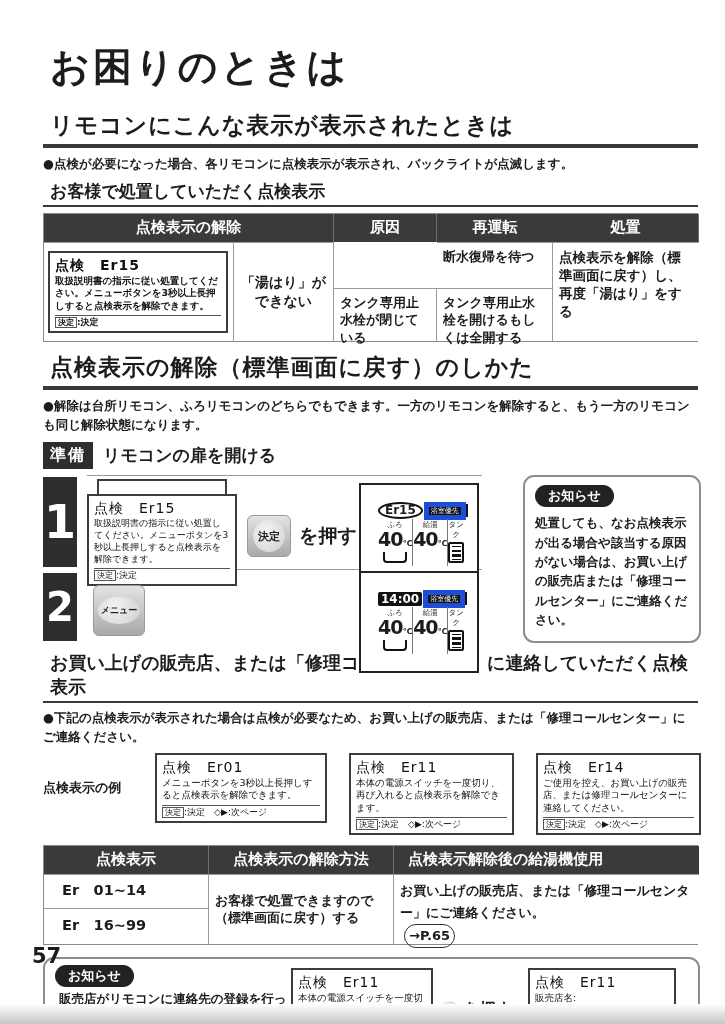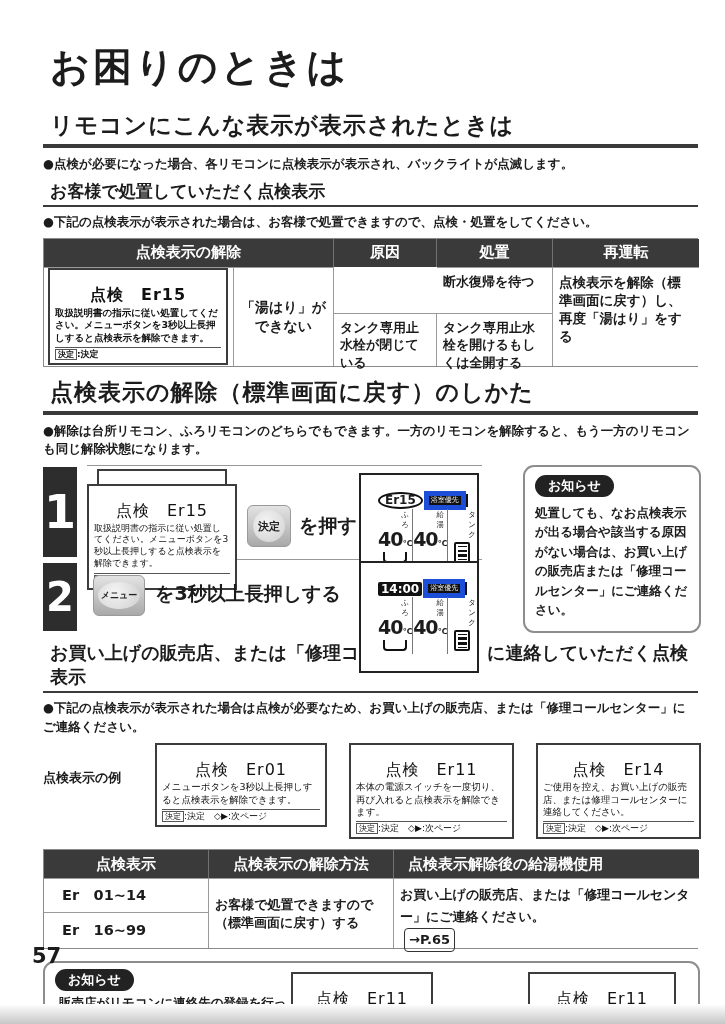--- a/index.html
+++ b/index.html
@@ -13,21 +13,21 @@
   .page-title { font-size:39px; font-weight:bold; letter-spacing:3px; margin:6px 0 16px 7px; }
 
   .sec-heading { font-size:23px; font-weight:bold; letter-spacing:1px; margin:0 0 3px 7px; }
   .rule-thick { height:4px; background:#3a3a3a; width:655px; margin-bottom:7px; }
   .rule-thin  { height:2px; background:#3a3a3a; width:655px; margin:2px 0 6px; }
   .bullet { font-size:12.5px; font-weight:600; line-height:1.5; width:655px; margin:2px 0 6px; }
   .sub-heading { font-size:17px; font-weight:bold; margin:6px 0 0 7px; }
 
   
   .lcd { background:#fff; border:2px solid #3c3c3c; padding:3px 5px 2px; font-size:9.5px; line-height:1.3; color:#111; }
-  .lcd-title { text-align:center; font-size:16px; letter-spacing:1px; margin-bottom:1px;margin-top:12px; }
+  .lcd-title { text-align:left; font-size:14px; letter-spacing:1px; margin-bottom:1px; }
   .lcd-body { text-align:left; }
   .lcd-footer { border-top:1px solid #555; margin-top:3px; padding-top:1px; font-size:9px; white-space:nowrap; }
   .kbd { border:1px solid #555; padding:0 2px; font-size:8px; }
 
   
   .t1 { display:grid; grid-template-columns:190px 100px 103px 116px 146px; grid-template-rows:28px 46px 53px;
         width:655px; border:1px solid #8a8a8a; margin:2px 0 10px; background:#fff; }
   .th { background:#3a3a3a; color:#fff; font-weight:bold; font-size:15px; display:flex; align-items:center; justify-content:center; border-right:1px solid #707070; }
   .th.span2 { grid-column:1/3; }
   .noR { border-right:none !important; }
@@ -59,21 +59,21 @@
   
   .rdisp { position:absolute; width:120px; background:#fff; border:2px solid #222; padding:17px; }
   .rd-top { display:flex; align-items:center; height:17px; }
   .rd-status-oval { font-size:12px; font-weight:bold; border:2.5px solid #111; border-radius:50%; padding:0 5px; line-height:1.1; }
   .rd-time { background:#111; color:#fff; font-size:12px; font-weight:bold; padding:0 3px; border-radius:2px; }
   .rd-topbar { flex:1; background:#111; height:13px; margin-left:1px; display:flex; align-items:center; justify-content:flex-end; padding-right:2px; }
   .rd-badge { color:#fff; font-size:7px; border:5px solid #1d4ed8; padding:0 2px; line-height:1.2; white-space:nowrap; }
   .rd-body { display:flex; }
   .rd-col { flex:1; text-align:center; padding:1px 0 3px; border-right:1px solid #777; }
   .rd-col:last-child { border-right:none; }
-  .rd-label { font-size:7.5px; display:block;margin-left:20px; }
+  .rd-label { font-size:7.5px; display:block; }
   .rd-temp { font-size:19px; font-weight:bold; line-height:1; letter-spacing:-1px; }
   .rd-unit { font-size:8px; font-weight:bold; }
   .tub-icon { width:24px; height:11px; border:2px solid #111; border-top:none; border-radius:0 0 4px 4px; margin:2px auto 0; }
   .tank-icon { width:16px; height:21px; border:2px solid #111; border-radius:2px; margin:2px auto 0;
                background:repeating-linear-gradient(#111 0 2.5px, transparent 2.5px 5px); background-clip:content-box; padding:1.5px; }
 
   
   .notice-box { border:2px solid #8d8d8d; border-radius:11px; background:#fff; }
   .notice-pill { background:#222; color:#fff; font-size:13px; font-weight:bold; border-radius:11px; padding:2px 13px; display:inline-block;text-align:center; }
   .side-notice { position:absolute; left:480px; top:0; width:178px; height:168px; padding:8px 10px; }
@@ -84,21 +84,21 @@
   .examples-label { font-size:13px; font-weight:bold; width:112px; margin-top:26px; flex:none; }
   .ex-lcd { width:172px; min-height:70px; margin-right:22px; display:flex; flex-direction:column; }
   .ex-lcd .lcd-body { flex:1; }
 
   
   .t2 { display:grid; grid-template-columns:165px 185px 305px; grid-template-rows:28px 34px 36px;
         width:655px; border:1px solid #8a8a8a; margin:2px 0 12px; background:#fff; }
   .code-cell { display:flex; align-items:center; font-size:14.5px; padding-left:18px; }
   .method-cell { grid-column:2; grid-row:2/4; font-size:13px; display:flex; align-items:center; }
   .usage-cell { grid-column:3; grid-row:2/4; font-size:13px; display:flex; align-items:center; flex-wrap:wrap; line-height:1.7; }
-  .page-link { border:1px solid #333; border-radius:4px; padding:0 4px; font-weight:bold; white-space:nowrap; margin-left:4px; }
+  .page-link { border:1px solid #333; border-radius:12px; padding:0 4px; font-weight:bold; white-space:nowrap; margin-left:4px; }
 
   
   .bottom-notice { position:relative; width:657px; height:100px; padding:6px 10px; }
   .bn-text { position:absolute; left:14px; top:30px; width:238px; font-size:12.5px; font-weight:600; line-height:1.6; }
   .play-icon { display:inline-flex; width:17px; height:17px; border-radius:50%;
                background:radial-gradient(circle at 40% 35%, #f2f2f2, #cbcbcb);
                align-items:center; justify-content:center; font-size:11px; color:#111; vertical-align:-4px; }
   .bn-lcd-left { position:absolute; left:246px; top:9px; width:142px; min-height:80px; }
   .bn-press { position:absolute; left:396px; top:40px; font-size:16px; font-weight:bold; display:flex; align-items:center; gap:5px; }
   .bn-lcd-right { position:absolute; left:483px; top:9px; width:148px; min-height:80px; }
@@ -113,46 +113,49 @@
 
 <div class="content">
 
   <h1 class="page-title">お困りのときは</h1>
 
   <div class="sec-heading">リモコンにこんな表示が表示されたときは</div>
   <div class="rule-thick"></div>
   <div class="bullet">●点検が必要になった場合、各リモコンに点検表示が表示され、バックライトが点滅します。</div>
   <div class="sub-heading">お客様で処置していただく点検表示</div>
   <div class="rule-thin"></div>
-  <div class="bullet">●下記の点検表示が表示された場合は、お客様で処置できますので、点検・処置をしてください。</div>
 
   <div class="t1">
     <div class="th span2">点検表示の解除</div>
     <div class="th">原因</div>
+    <div class="th noR">再運転</div>
     <div class="th">処置</div>
-    <div class="th noR">再運転</div>
 
     <div class="cell lcd-cell">
       <div class="lcd" style="width:180px;">
         <div class="lcd-title">点検　Er15</div>
         <div class="lcd-body">取扱説明書の指示に従い処置してください。メニューボタンを3秒以上長押しすると点検表示を解除できます。</div>
         <div class="lcd-footer"><span class="kbd">決定</span><span>:決定</span></div>
       </div>
     </div>
     <div class="cell phen">「湯はり」ができない</div>
     <div class="cell pos-c4r2">断水復帰を待つ</div>
     <div class="cell restart noR">点検表示を解除（標準画面に戻す）し、再度「湯はり」をする</div>
     <div class="cell pos-c3r3">タンク専用止水栓が閉じている</div>
     <div class="cell pos-c4r3">タンク専用止水栓を開けるもしくは全開する</div>
   </div>
 
   <div class="sec-heading">点検表示の解除（標準画面に戻す）のしかた</div>
   <div class="rule-thick"></div>
   <div class="bullet">●解除は台所リモコン、ふろリモコンのどちらでもできます。一方のリモコンを解除すると、もう一方のリモコンも同じ解除状態になります。</div>
 
+  <div class="prep-row">
+    <span class="prep-badge">準備</span>
+    <span class="prep-text">リモコンの扉を開ける</span>
+  </div>
 
   <div class="steps-area">
     <div class="hline" style="left:44px; top:0; width:395px;"></div>
     <div class="hline" style="left:44px; top:94px; width:395px;"></div>
 
     <div class="step-num" style="left:0; top:2px; height:90px;">1</div>
     <div class="lcd-stack">
       <div class="lcd-back"></div>
       <div class="lcd lcd-front" style="font-size:9px;">
         <div class="lcd-title">点検　Er15</div>
@@ -183,24 +186,23 @@
           <span class="rd-temp">40</span><span class="rd-unit">℃</span>
         </div>
         <div class="rd-col">
           <span class="rd-label">タンク</span>
           <div class="tank-icon"></div>
         </div>
       </div>
     </div>
 
     <div class="step-num" style="left:0; top:98px; height:68px; font-size:40px;">2</div>
-    <div class="rbtn" style="left:50px; top:110px; width:52px; height:41px;">
+    <div class="rbtn" style="left:50px; top:110px; width:52px; height:51px;">
       <div class="rbtn-inner" style="width:42px; height:27px; border-radius:50%; font-size:9px;">メニュー</div>
     </div>
-    <div class="press-text" style="left:112px; top:116px;">を3秒以上長押しする</div>
 
     <div class="rdisp" style="left:316px; top:96px;">
       <div class="rd-top">
         <span class="rd-time">14:00</span>
         <span class="rd-topbar">
             <span class="rd-badge">浴室優先</span>
           </span>
       </div>
       <div class="rd-body">
         <div class="rd-col">

